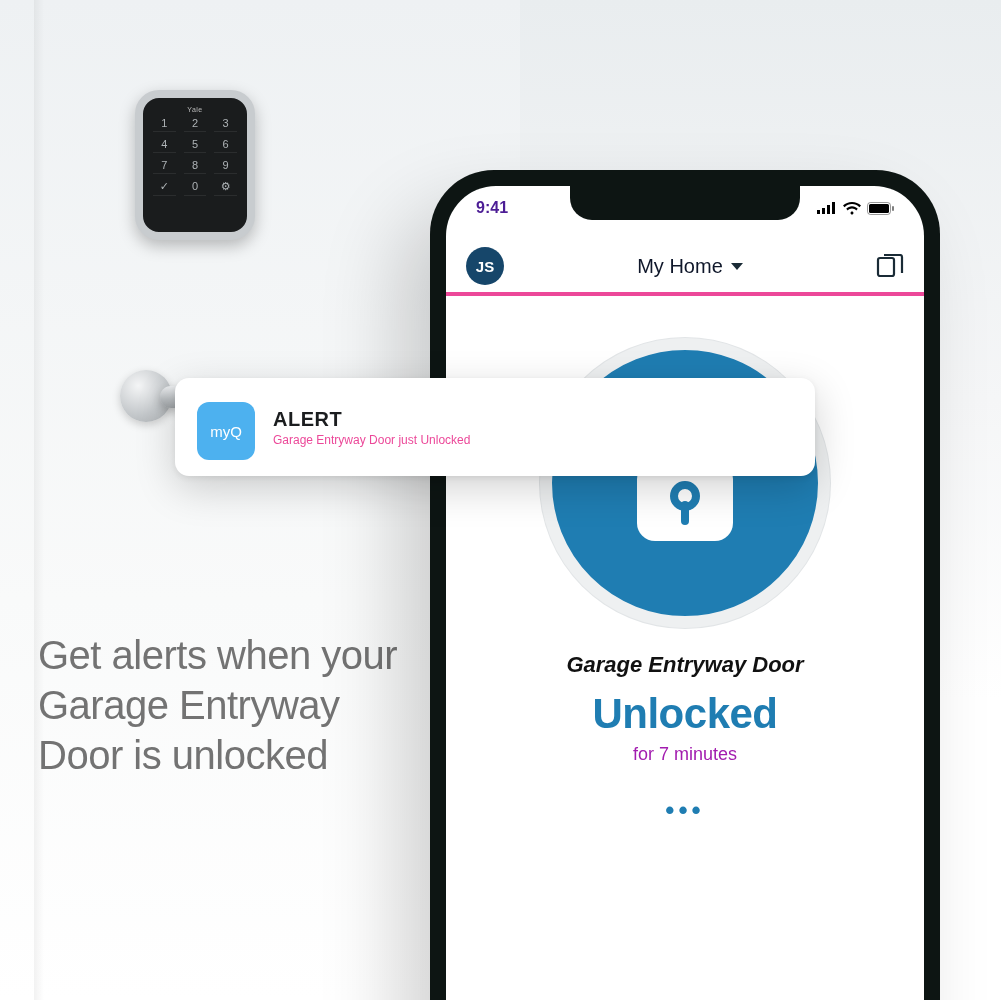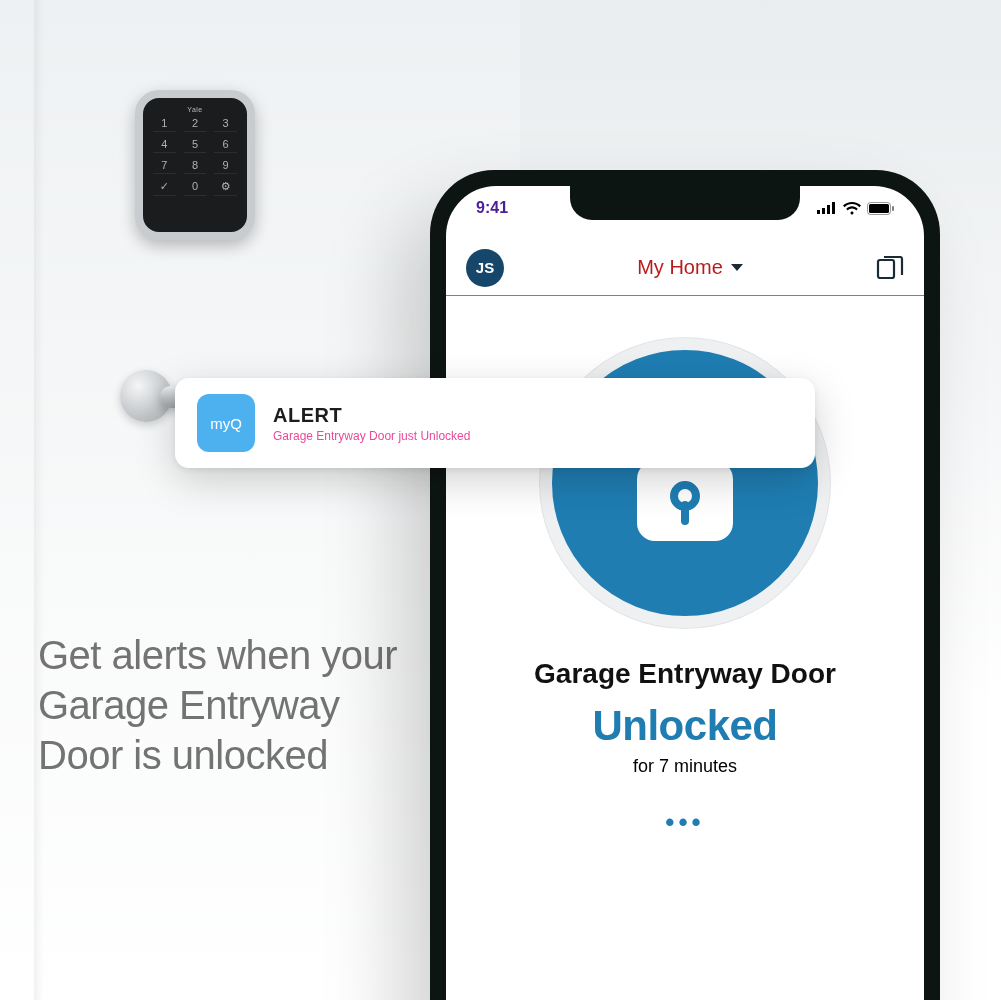--- a/index.html
+++ b/index.html
@@ -122,31 +122,31 @@
   }
   .status-right{ display:flex; gap:6px; align-items:center; }
   .sig, .wifi, .batt { display:inline-block; }
   .sig svg, .wifi svg, .batt svg { display:block; }
 
   .app-header{
     position:absolute; top:54px; left:0; right:0;
     height:56px;
     display:flex; align-items:center; justify-content:space-between;
     padding:0 20px;
-    border-bottom:1px solid #ec4899;
+    border-bottom:4px solid #ec4899;
   }
   .avatar{
     width:38px; height:38px; border-radius:50%;
     background:#16466a;
     color:#fff; font-size:15px; font-weight:600;
     display:flex; align-items:center; justify-content:center;
   }
   .home-select{
     display:flex; align-items:center; gap:8px;
-    color:#b91c1c; font-size:20px;
+    color:#0f172a; font-size:20px;
   }
   .caret{ width:0;height:0;border-left:6px solid transparent;border-right:6px solid transparent;border-top:7px solid #1a2b36;}
   .rooms-icon svg{display:block;}
 
   .content{
     position:absolute; top:112px; left:0; right:0; bottom:0;
     padding-top:40px;
     display:flex; flex-direction:column; align-items:center;
   }
 
@@ -154,32 +154,32 @@
     width:290px; height:290px;
     border-radius:50%;
     background:#1f7db2;
     border:12px solid #eef0f1;
     box-shadow: 0 0 0 1px #e2e5e7;
     display:flex; align-items:center; justify-content:center;
   }
   .lock-circle svg{ width:140px; height:160px; }
 
   .device-name{
-    margin-top:30px;
-    font-size:28px; font-weight:700; color:#111;
+    margin-top:24px;
+    font-size:22px; font-weight:700; color:#111;font-style:italic;
   }
   .device-status{
     margin-top:12px;
     font-size:42px; font-weight:700;
     color:#1f7db2;
     letter-spacing:-.5px;
   }
   .device-sub{
     margin-top:6px;
-    font-size:18px; color:#000000;
+    font-size:18px; color:#a21caf;
   }
   .more-dots{
     margin-top:30px;
     color:#1f7db2;
     font-size:26px; letter-spacing:4px; font-weight:900;
   }
 
   
   .toast{
     position:absolute;
@@ -189,21 +189,21 @@
     border-radius:14px;
     box-shadow: 0 12px 40px rgba(0,0,0,.18), 0 2px 6px rgba(0,0,0,.08);
     padding:16px 22px;
     display:flex; align-items:center; gap:18px;
     z-index:50;
   }
   .toast-icon{
     width:58px; height:58px; border-radius:12px;
     background:#4db1ef;
     color:#fff; display:flex; align-items:center; justify-content:center;
-    font-size:18px; font-weight:500;
+    font-size:18px; font-weight:500;margin-top:8px;
   }
   .toast-icon span:first-child{font-size:15px;}
   .toast-body .title{
     font-size:20px; font-weight:800; color:#1b1d1f; letter-spacing:.5px;
   }
   .toast-body .msg{
     font-size:12px; color:#ec4899; margin-top:2px;
   }
 </style>
 </head>

